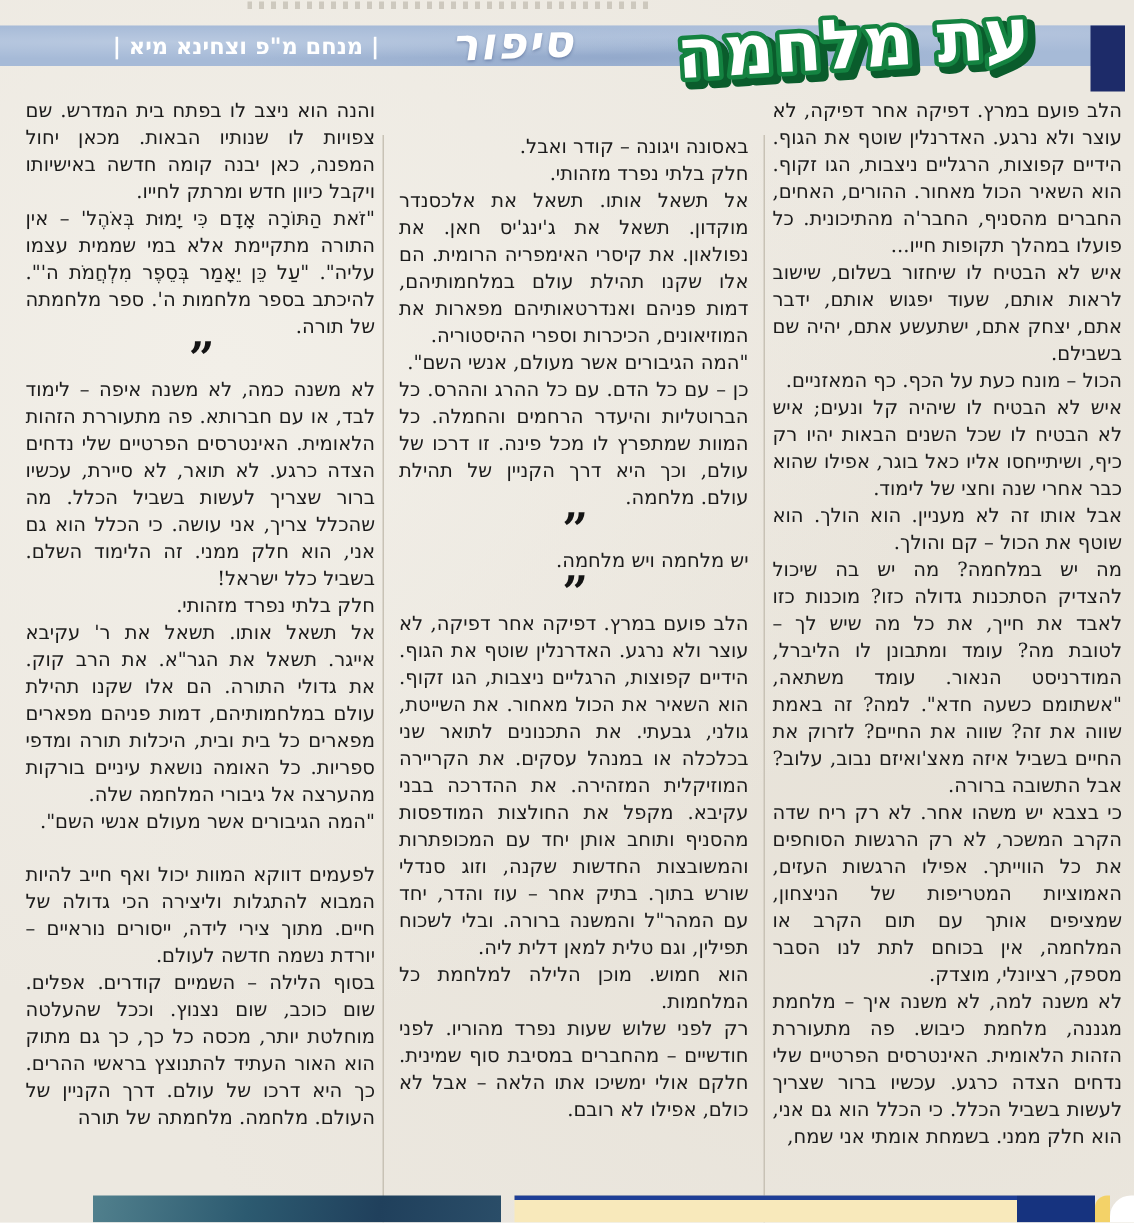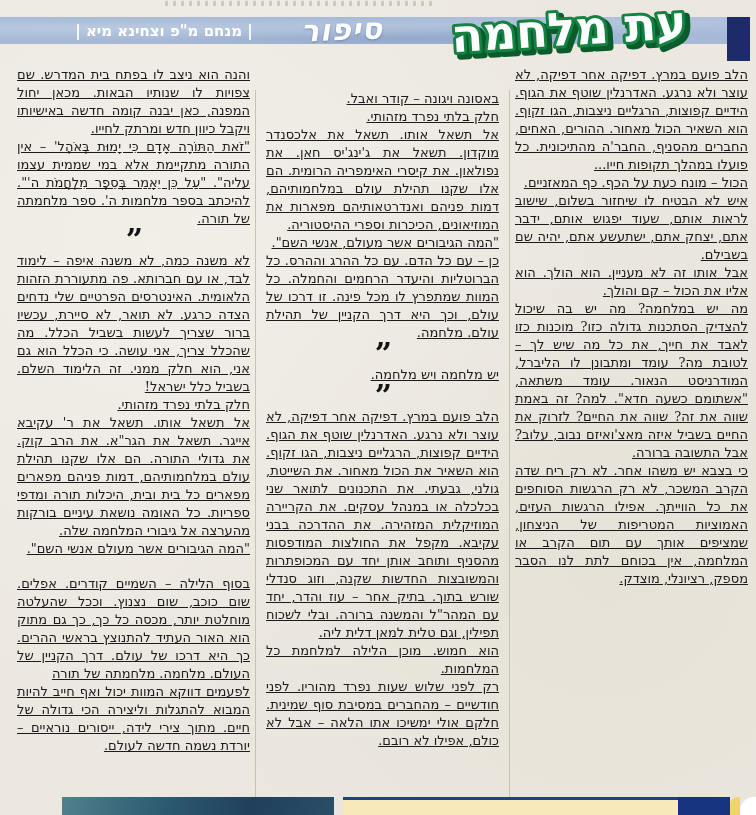--- a/index.html
+++ b/index.html
@@ -28,21 +28,21 @@
     text-shadow:0 1px 2px rgba(30,50,100,.35);}
   .byline{position:absolute;top:22px;left:44px;width:240px;text-align:center;
     font-family:"DejaVu Sans",sans-serif;font-weight:bold;font-size:15px;color:#ffffff;}
   .headline-wrap{position:absolute;top:-7px;left:383px;width:374px;height:78px;
     transform:rotate(-3.5deg);}
   
   .cols{position:absolute;top:66px;left:8px;width:740px;height:731px;
     display:flex;gap:5px;direction:rtl;}
   .col{width:233px;height:731px;overflow:hidden;}
   .col-middle{border-right:1px solid #c8c2b5;border-left:1px solid #c8c2b5;padding:0 10px;margin-top:24px;}
-  .col p{margin:0;font-size:13px;line-height:18px;text-align:justify;color:#1b1b1b;text-decoration:underline;}
+  .col p{margin:0;font-size:13px;line-height:18px;text-align:justify;color:#1b1b1b;}
   .gap{height:17px;}
   .qicon{text-align:center;font-family:"DejaVu Serif",serif;font-weight:bold;
     font-size:30px;line-height:24px;color:#141414;letter-spacing:-2px;}
   .pullquote{margin:0;font-size:13px;line-height:18px;text-align:right;color:#1b1b1b;}
   
   .bottom-strip{position:absolute;top:797px;left:62px;width:694px;height:18px;
     display:flex;direction:ltr;}
   .b-photo{width:272px;height:18px;margin-right:9px;
     background:linear-gradient(100deg,#51808d 0%,#2c5a70 38%,#20405c 70%,#2a4d68 100%);
     background-blend-mode:normal;}
@@ -67,25 +67,27 @@
     <svg width="374" height="78" viewBox="0 0 374 78">
       <text x="190" y="56" text-anchor="middle" font-family="DejaVu Sans, sans-serif" font-weight="bold" font-size="46" fill="#0a5c2c" stroke="#0a5c2c" stroke-width="8" stroke-linejoin="round">עת מלחמה</text>
       <text x="186" y="52" text-anchor="middle" font-family="DejaVu Sans, sans-serif" font-weight="bold" font-size="46" fill="#ffffff" stroke="#148341" stroke-width="6" stroke-linejoin="round" style="paint-order:stroke fill">עת מלחמה</text>
     </svg>
   </div>
 
   <div class="cols">
 
     <div class="col col-right">
       <p>הלב פועם במרץ. דפיקה אחר דפיקה, לא עוצר ולא נרגע. האדרנלין שוטף את הגוף. הידיים קפוצות, הרגליים ניצבות, הגו זקוף. הוא השאיר הכול מאחור. ההורים, האחים, החברים מהסניף, החבר'ה מהתיכונית. כל פועלו במהלך תקופות חייו...</p>
+      <p>איש לא הבטיח לו שיחזור בשלום, שישוב לראות אותם, שעוד יפגוש אותם, ידבר אתם, יצחק אתם, ישתעשע אתם, יהיה שם בשבילם.</p>
       <p>הכול – מונח כעת על הכף. כף המאזניים.</p>
-      <p>איש לא הבטיח לו שיחזור בשלום, שישוב לראות אותם, שעוד יפגוש אותם, ידבר אתם, יצחק אתם, ישתעשע אתם, יהיה שם בשבילם.</p>
-      <p>אבל אותו זה לא מעניין. הוא הולך. הוא אליו את הכול – קם והולך.</p>
+      <p>איש לא הבטיח לו שיהיה קל ונעים; איש לא הבטיח לו שכל השנים הבאות יהיו רק כיף, ושיתייחסו אליו כאל בוגר, אפילו שהוא כבר אחרי שנה וחצי של לימוד.</p>
+      <p>אבל אותו זה לא מעניין. הוא הולך. הוא שוטף את הכול – קם והולך.</p>
       <p>מה יש במלחמה? מה יש בה שיכול להצדיק הסתכנות גדולה כזו? מוכנות כזו לאבד את חייך, את כל מה שיש לך – לטובת מה? עומד ומתבונן לו הליברל, המודרניסט הנאור. עומד משתאה, "אשתומם כשעה חדא". למה? זה באמת שווה את זה? שווה את החיים? לזרוק את החיים בשביל איזה מאצ'ואיזם נבוב, עלוב? אבל התשובה ברורה.</p>
       <p>כי בצבא יש משהו אחר. לא רק ריח שדה הקרב המשכר, לא רק הרגשות הסוחפים את כל הווייתך. אפילו הרגשות העזים, האמוציות המטריפות של הניצחון, שמציפים אותך עם תום הקרב או המלחמה, אין בכוחם לתת לנו הסבר מספק, רציונלי, מוצדק.</p>
+      <p>לא משנה למה, לא משנה איך – מלחמת מגננה, מלחמת כיבוש. פה מתעוררת הזהות הלאומית. האינטרסים הפרטיים שלי נדחים הצדה כרגע. עכשיו ברור שצריך לעשות בשביל הכלל. כי הכלל הוא גם אני, הוא חלק ממני. בשמחת אומתי אני שמח,</p>
     </div>
 
     <div class="col col-middle">
       <p>באסונה ויגונה – קודר ואבל.</p>
       <p>חלק בלתי נפרד מזהותי.</p>
       <p>אל תשאל אותו. תשאל את אלכסנדר מוקדון. תשאל את ג'ינג'יס חאן. את נפולאון. את קיסרי האימפריה הרומית. הם אלו שקנו תהילת עולם במלחמותיהם, דמות פניהם ואנדרטאותיהם מפארות את המוזיאונים, הכיכרות וספרי ההיסטוריה.</p>
       <p>"המה הגיבורים אשר מעולם, אנשי השם".</p>
       <p>כן – עם כל הדם. עם כל ההרג וההרס. כל הברוטליות והיעדר הרחמים והחמלה. כל המוות שמתפרץ לו מכל פינה. זו דרכו של עולם, וכך היא דרך הקניין של תהילת עולם. מלחמה.</p>
       <div class="qicon">”</div>
       <p class="pullquote">יש מלחמה ויש מלחמה.</p>
@@ -97,22 +99,22 @@
 
     <div class="col col-left">
       <p>והנה הוא ניצב לו בפתח בית המדרש. שם צפויות לו שנותיו הבאות. מכאן יחול המפנה, כאן יבנה קומה חדשה באישיותו ויקבל כיוון חדש ומרתק לחייו.</p>
       <p>"זֹאת הַתּוֹרָה אָדָם כִּי יָמוּת בְּאֹהֶל' – אין התורה מתקיימת אלא במי שממית עצמו עליה". "עַל כֵּן יֵאָמַר בְּסֵפֶר מִלְחֲמֹת ה'". להיכתב בספר מלחמות ה'. ספר מלחמתה של תורה.</p>
       <div class="qicon">”</div>
       <p>לא משנה כמה, לא משנה איפה – לימוד לבד, או עם חברותא. פה מתעוררת הזהות הלאומית. האינטרסים הפרטיים שלי נדחים הצדה כרגע. לא תואר, לא סיירת, עכשיו ברור שצריך לעשות בשביל הכלל. מה שהכלל צריך, אני עושה. כי הכלל הוא גם אני, הוא חלק ממני. זה הלימוד השלם. בשביל כלל ישראל!</p>
       <p>חלק בלתי נפרד מזהותי.</p>
       <p>אל תשאל אותו. תשאל את ר' עקיבא אייגר. תשאל את הגר"א. את הרב קוק. את גדולי התורה. הם אלו שקנו תהילת עולם במלחמותיהם, דמות פניהם מפארים מפארים כל בית ובית, היכלות תורה ומדפי ספריות. כל האומה נושאת עיניים בורקות מהערצה אל גיבורי המלחמה שלה.</p>
       <p>"המה הגיבורים אשר מעולם אנשי השם".</p>
       <div class="gap"></div>
+      <p>לפעמים דווקא המוות יכול ואף חייב להיות המבוא להתגלות וליצירה הכי גדולה של חיים. מתוך צירי לידה, ייסורים נוראיים – יורדת נשמה חדשה לעולם.</p>
       <p>בסוף הלילה – השמיים קודרים. אפלים. שום כוכב, שום נצנוץ. וככל שהעלטה מוחלטת יותר, מכסה כל כך, כך גם מתוק הוא האור העתיד להתנוצץ בראשי ההרים. כך היא דרכו של עולם. דרך הקניין של העולם. מלחמה. מלחמתה של תורה</p>
-      <p>לפעמים דווקא המוות יכול ואף חייב להיות המבוא להתגלות וליצירה הכי גדולה של חיים. מתוך צירי לידה, ייסורים נוראיים – יורדת נשמה חדשה לעולם.</p>
     </div>
 
   </div>
 
   <div class="bottom-strip">
     <div class="b-photo"></div>
     <div class="b-cream"></div>
     <div class="b-navy"></div>
     <div class="b-yellow"></div>
     <div class="b-white"></div>

